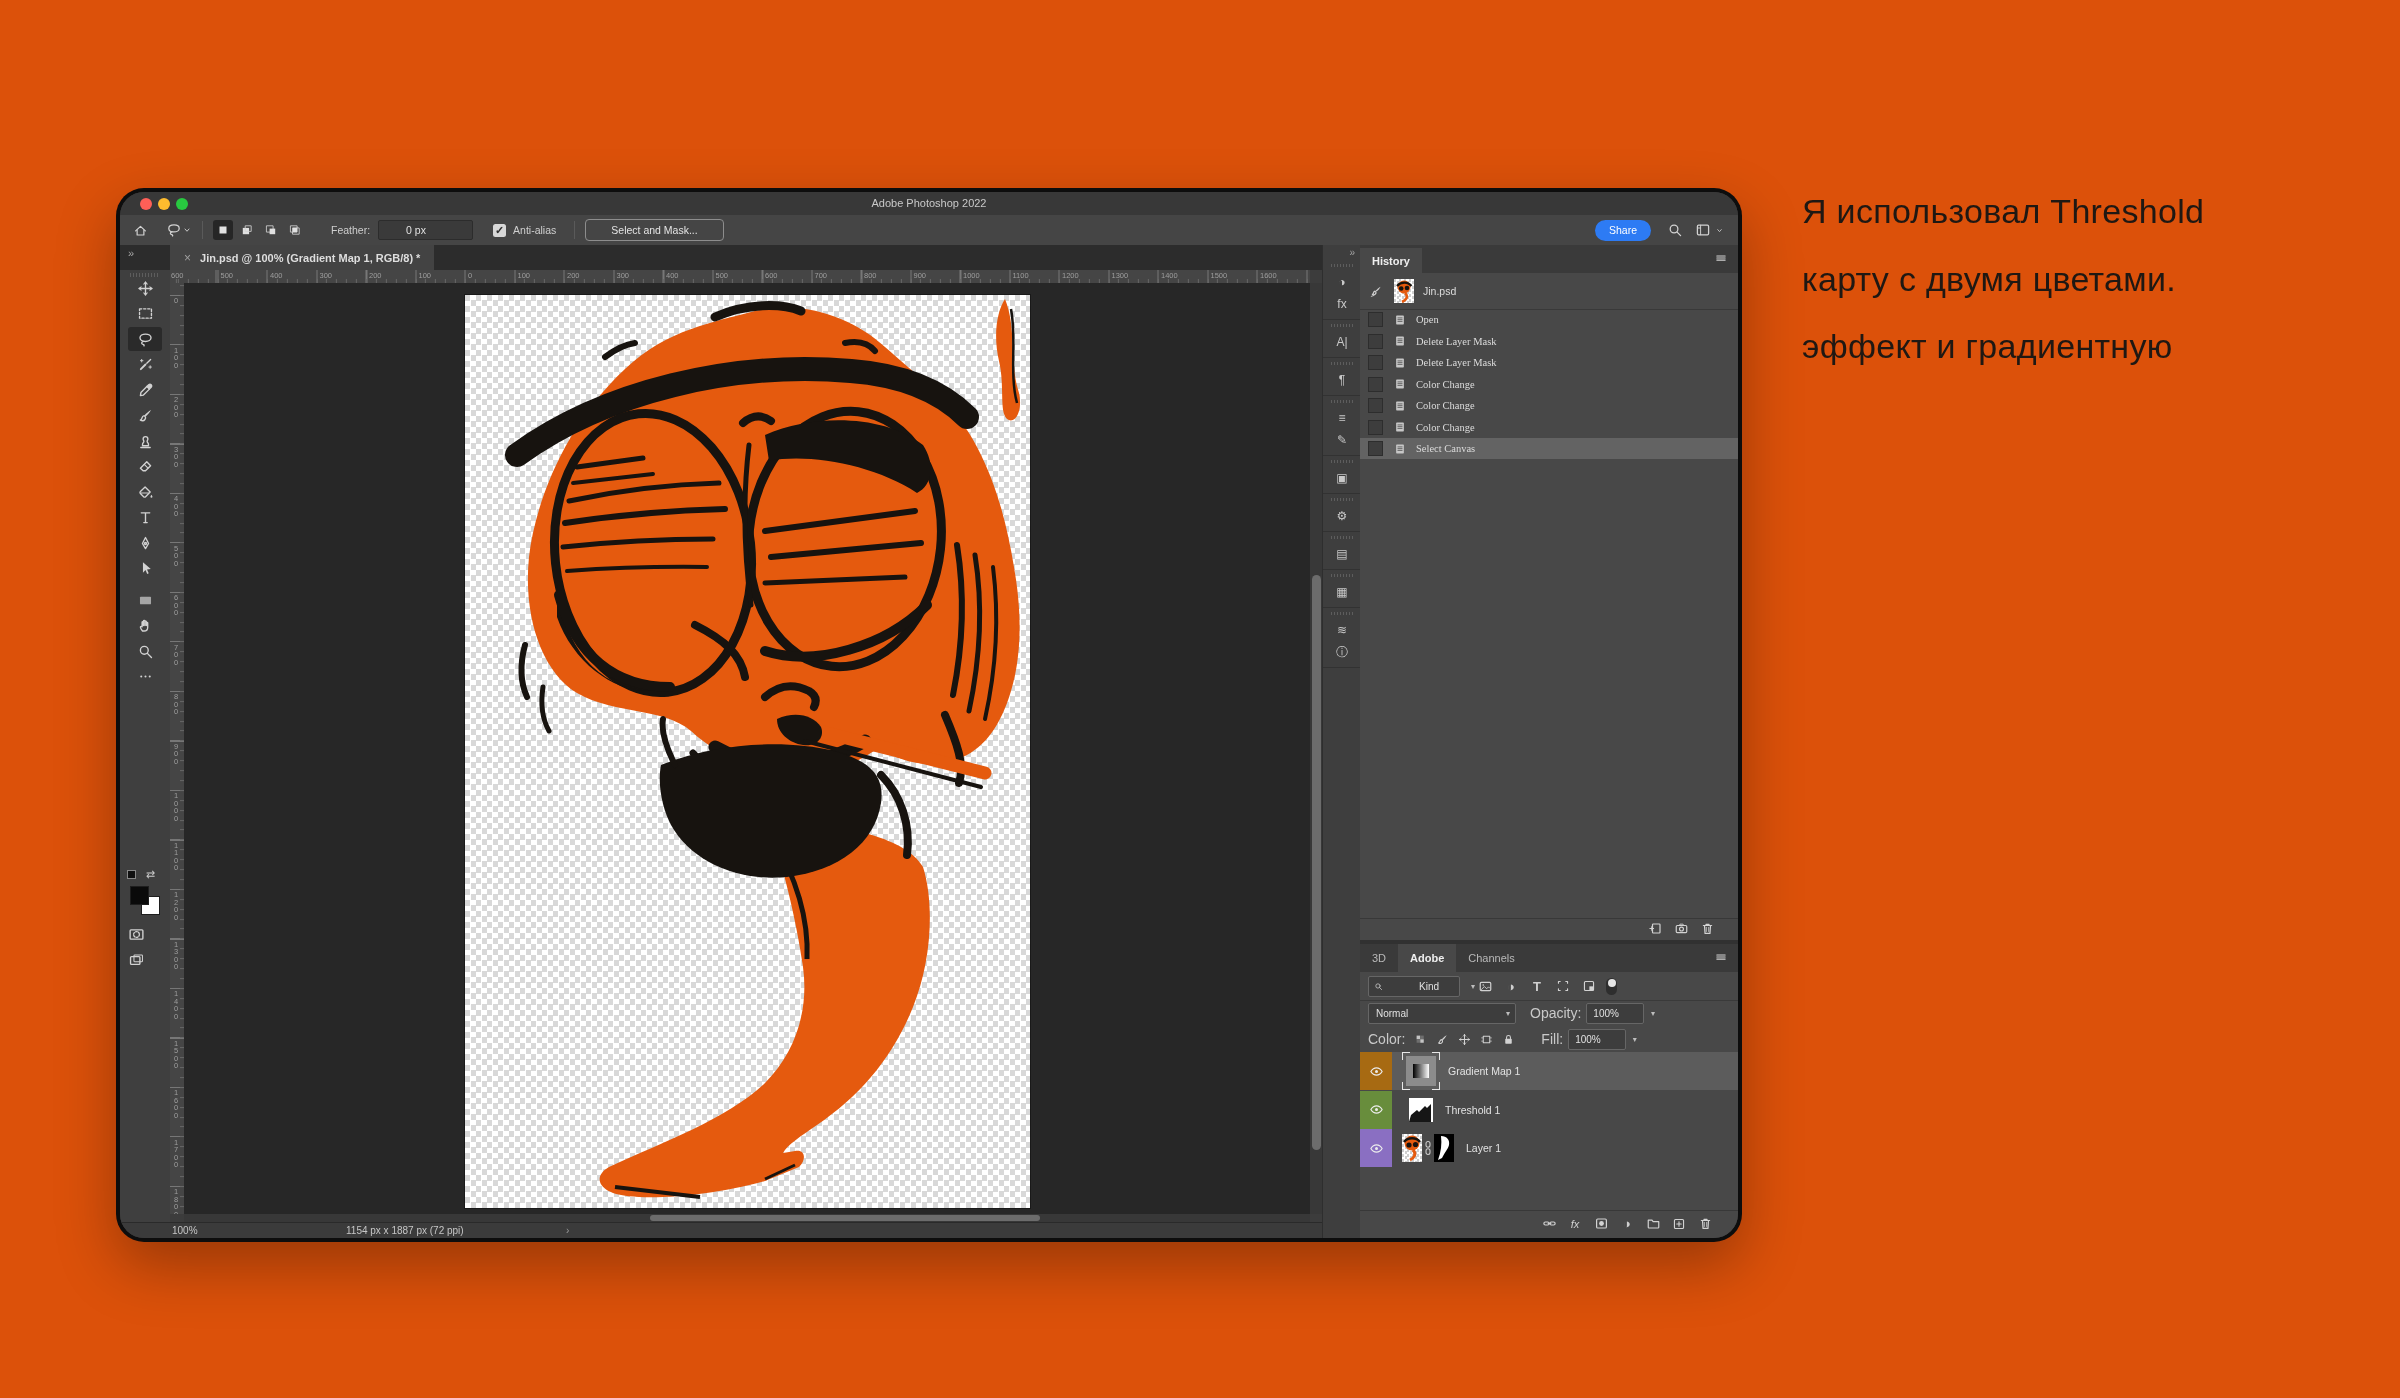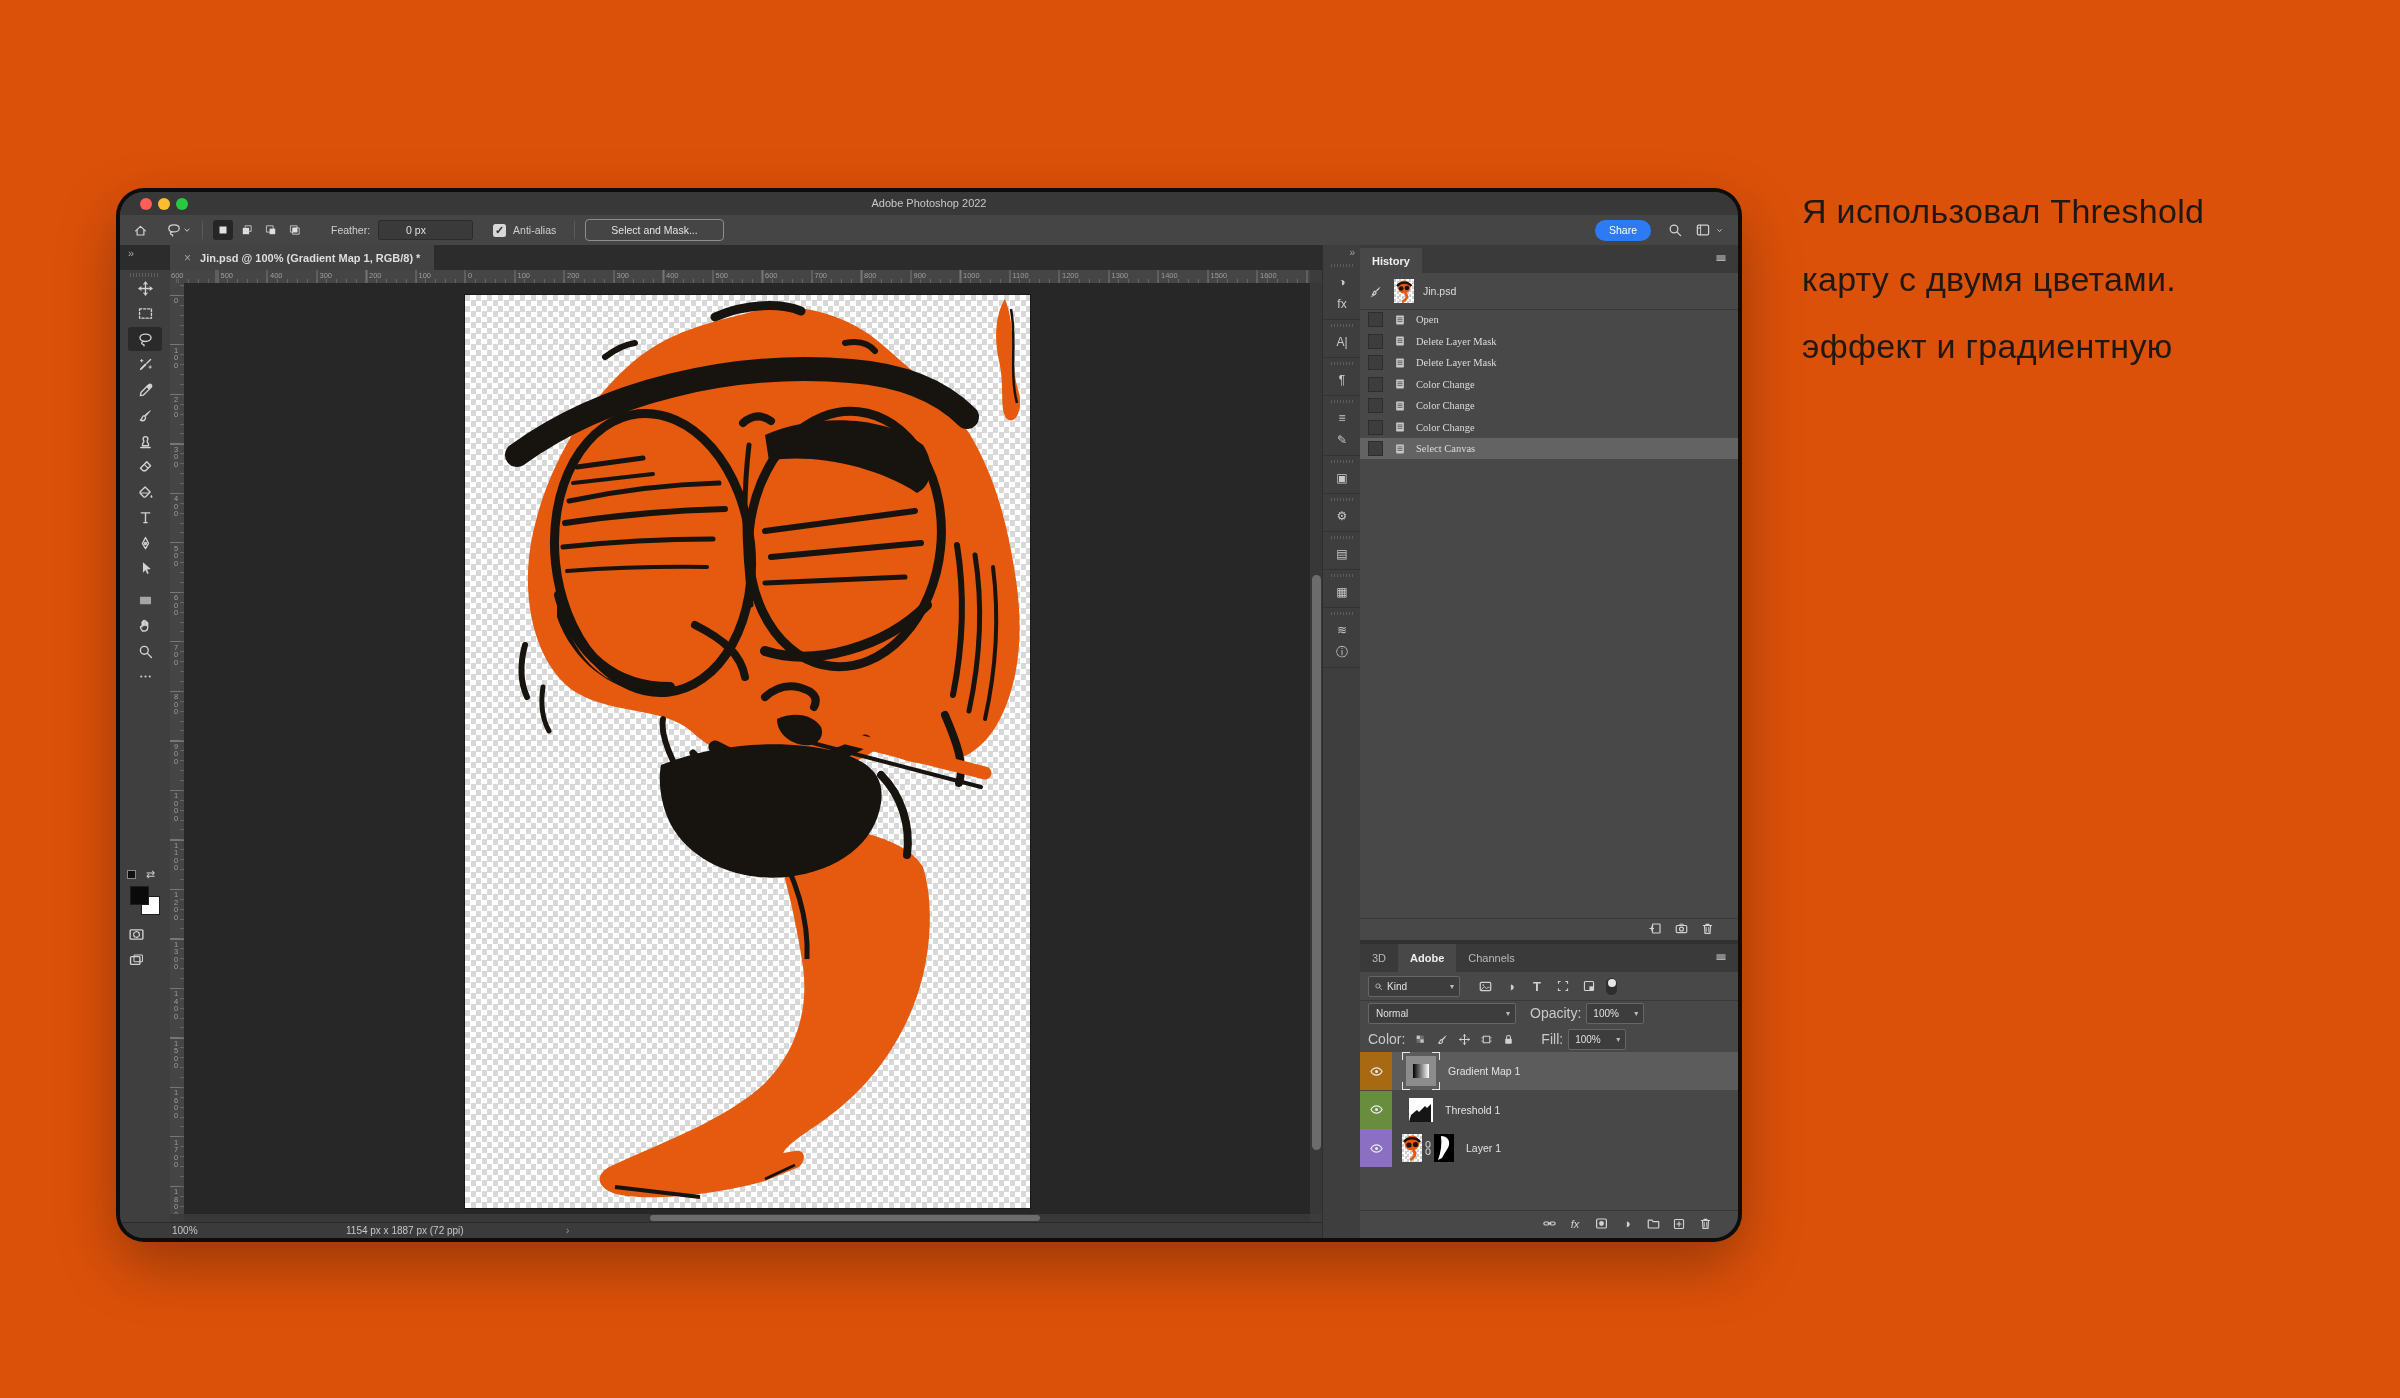--- a/index.html
+++ b/index.html
@@ -95,21 +95,21 @@
   .hamburger{color:#c2c2c2;}
   
   .hist-row{position:absolute;left:0;width:378px;height:21px;display:flex;align-items:center;}
   .hist-row.selected{background:#636363;}
   .hist-src{width:13px;height:13px;background:#3d3d3d;border:1px solid #2d2d2d;margin-left:8px;}
   .hist-ico{margin-left:10px;display:flex;}
   .hist-label{margin-left:9px;font-size:10.5px;color:#dcdcdc;}
   .mini-art{background:repeating-conic-gradient(#fff 0 25%, #cfcfcf 0 50%) 0 0/5px 5px;}
   
   .sel-box{background:#3d3d3d;border:1px solid #666;border-radius:2px;display:flex;align-items:center;
-           font-size:10px;color:#e0e0e0;height:19px;}
+           font-size:10px;color:#e0e0e0;height:19px;gap:32px;}
   .chev{margin-left:auto;margin-right:5px;color:#bdbdbd;font-size:8px;}
   .plabel{font-size:14px;color:#c9c9c9;}
   .layer-row{position:absolute;left:0;width:378px;height:38px;}
   .layer-row .colorcol{position:absolute;left:0;top:0;width:32px;height:38px;display:flex;align-items:center;justify-content:center;}
   .layer-row .rowbody{position:absolute;left:32px;top:0;width:346px;height:38px;display:flex;align-items:center;}
   .layer-row.selected .rowbody{background:#5c5c5c;}
   .layer-name{font-size:10.5px;color:#e2e2e2;}
   .corner{position:absolute;width:7px;height:7px;border:1.5px solid #e8e8e8;}
   .bottom-icons{position:absolute;display:flex;align-items:center;}
   .bi{width:26px;display:flex;justify-content:center;}

